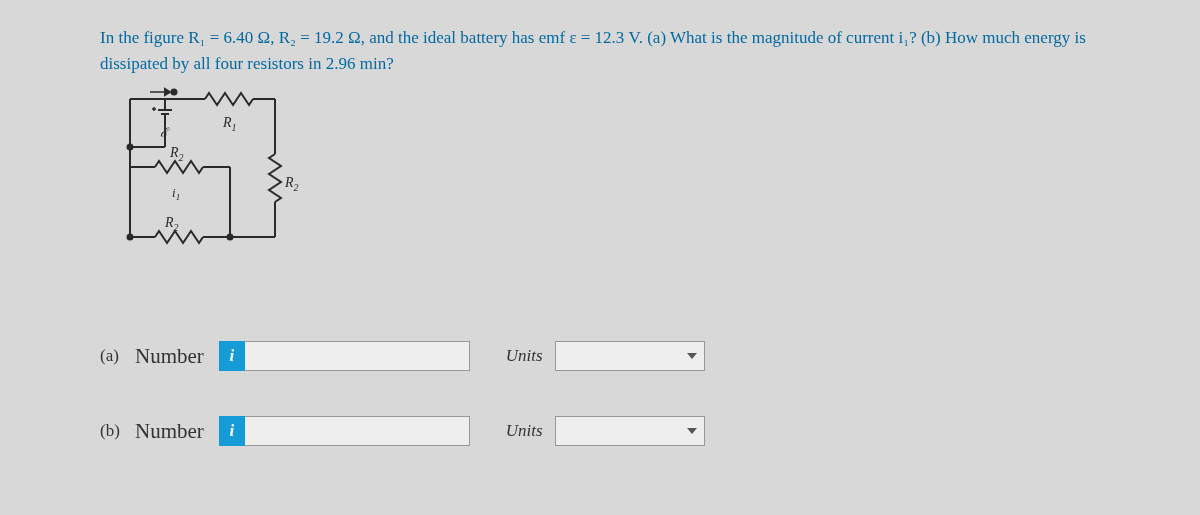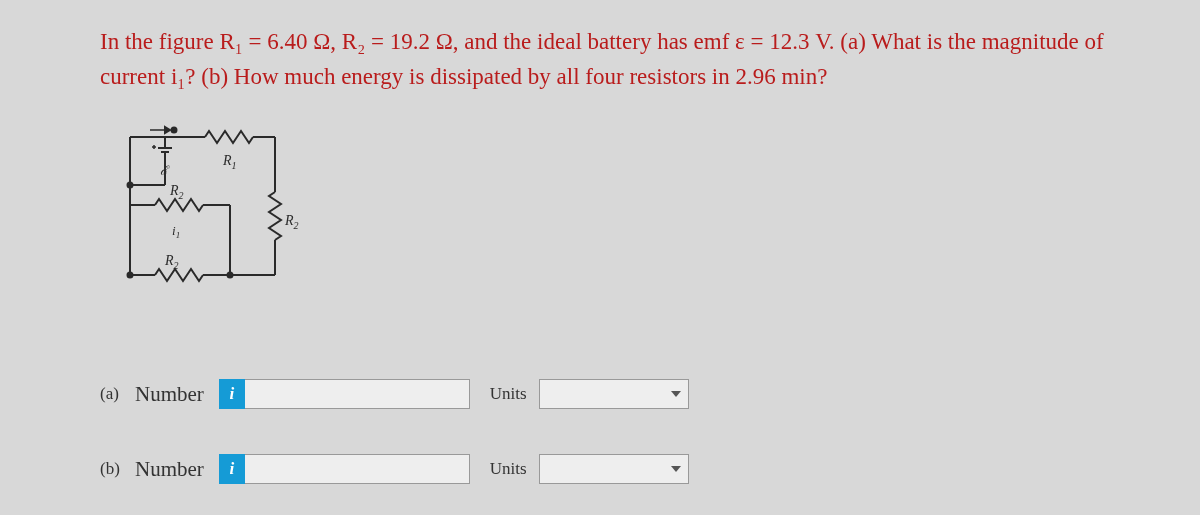--- a/index.html
+++ b/index.html
@@ -10,24 +10,24 @@
     body {
       width: 1200px;
       height: 515px;
       background: #d8d8d8;
       font-family: Georgia, 'Times New Roman', serif;
       padding: 25px 95px 15px 100px;
       color: #333;
       position: relative;
     }
     .problem-text {
-      font-size: 23px;
+      font-size: 17px;
       line-height: 1.5;
-      color: #b91c1c;
-      margin-bottom: 31px;
+      color: #0369a1;
+      margin-bottom: 11px;
     }
     .circuit-diagram {
       margin-left: 10px;
       margin-bottom: 70px;
     }
     .answer-section {
       display: flex;
       align-items: center;
       margin-bottom: 45px;
     }
@@ -57,22 +57,23 @@
       width: 225px;
       height: 30px;
       border: 1px solid #999;
       background: #eee;
       padding: 4px 8px;
       font-size: 14px;
       border-left: none;
     }
     .units-label {
       font-size: 17px;
-      margin-left: 20px;
+      margin-left: 36px;
       margin-right: 12px;
+      font-style: italic;
     }
     .units-select {
       width: 150px;
       height: 30px;
       border: 1px solid #999;
       background: #eee;
       padding: 2px 20px 2px 8px;
       font-size: 14px;
       appearance: none;
       position: relative;

